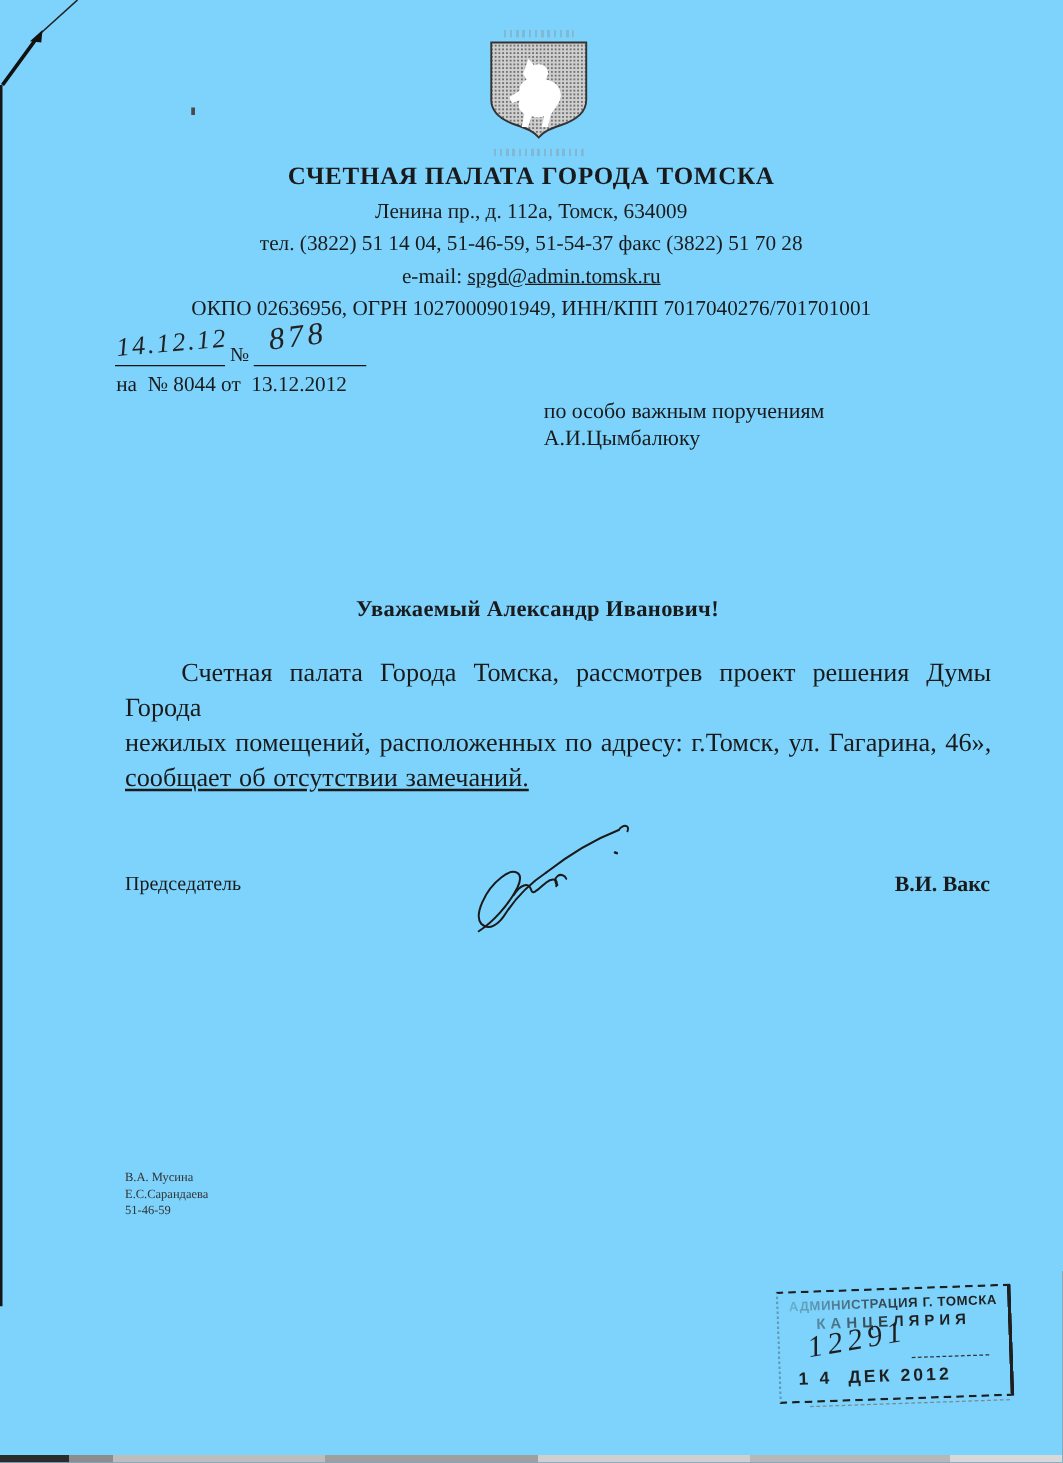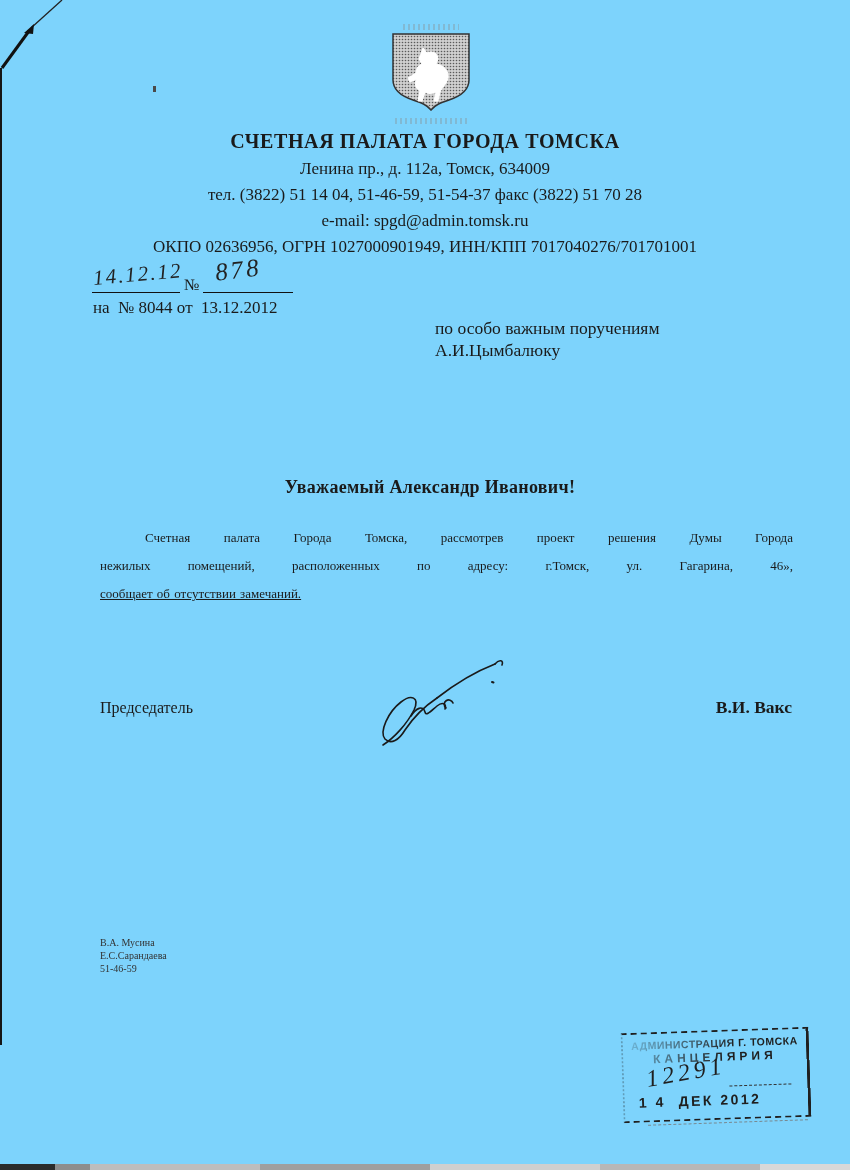--- a/index.html
+++ b/index.html
@@ -21,36 +21,36 @@
   }
   
   .crest{position:absolute; left:385px; top:22px; width:92px; text-align:center;}
   .faded-line{height:6px; margin:2px 10px; opacity:.35; filter:blur(.6px);
     background:repeating-linear-gradient(90deg,#8a8a8a 0 2px, transparent 2px 5px);}
   .faded-line.short{margin:2px 18px;}
   
   .header{position:absolute; left:0; top:130px; width:850px; text-align:center;}
   .org-name{font-size:20px; font-weight:bold; letter-spacing:.6px;}
   .hline{font-size:17px; margin-top:5px; line-height:21px;}
-  .hline .email-addr{}
+  .hline .email-addr{text-decoration:underline;}
   
   .handwritten{font-style:italic; color:#222;}
   .hw-date{position:absolute; left:93px; top:262px; font-size:21px; transform:rotate(-5deg); letter-spacing:2px;}
   .ref-no-sign{position:absolute; left:184px; top:276px; font-size:16px;}
   .hw-number{position:absolute; left:215px; top:256px; font-size:25px; transform:rotate(-7deg); letter-spacing:3px;}
   .ref-underline1{position:absolute; left:92px; top:292px; width:88px; border-top:1.5px solid #111;}
   .ref-underline2{position:absolute; left:203px; top:292px; width:90px; border-top:1.5px solid #111;}
   .reply-line{position:absolute; left:93px; top:298px; font-size:17px; white-space:pre;text-align:center;}
   
   .subject{position:absolute; left:95px; top:341px; font-size:17px; line-height:20px; white-space:pre;}
   .addressee{position:absolute; left:435px; top:318px; font-size:17.5px; line-height:21.5px;}
   
   .salutation{position:absolute; left:0; top:477px; width:860px; text-align:center;
     font-weight:bold; font-size:18px; letter-spacing:.3px;}
-  .body-text{position:absolute; left:100px; top:524px; width:693px; font-size:13px; line-height:28px;}
+  .body-text{position:absolute; left:100px; top:524px; width:693px; font-size:21px; line-height:28px;}
   .body-line{text-align:justify; text-align-last:justify; word-spacing:1px;}
   .body-line.first{text-indent:45px;}
   .body-line.last{text-align-last:left;text-decoration:underline;}
   
   .position-title{position:absolute; left:100px; top:699px; font-weight:normal; font-size:16px;}
   .signer-name{position:absolute; right:58px; top:697px; font-weight:bold; font-size:17.5px;}
   .signature-svg{position:absolute; left:345px; top:648px;}
   
   .executor{position:absolute; left:100px; top:936px; font-size:10px; line-height:13px; color:#333;}
   

